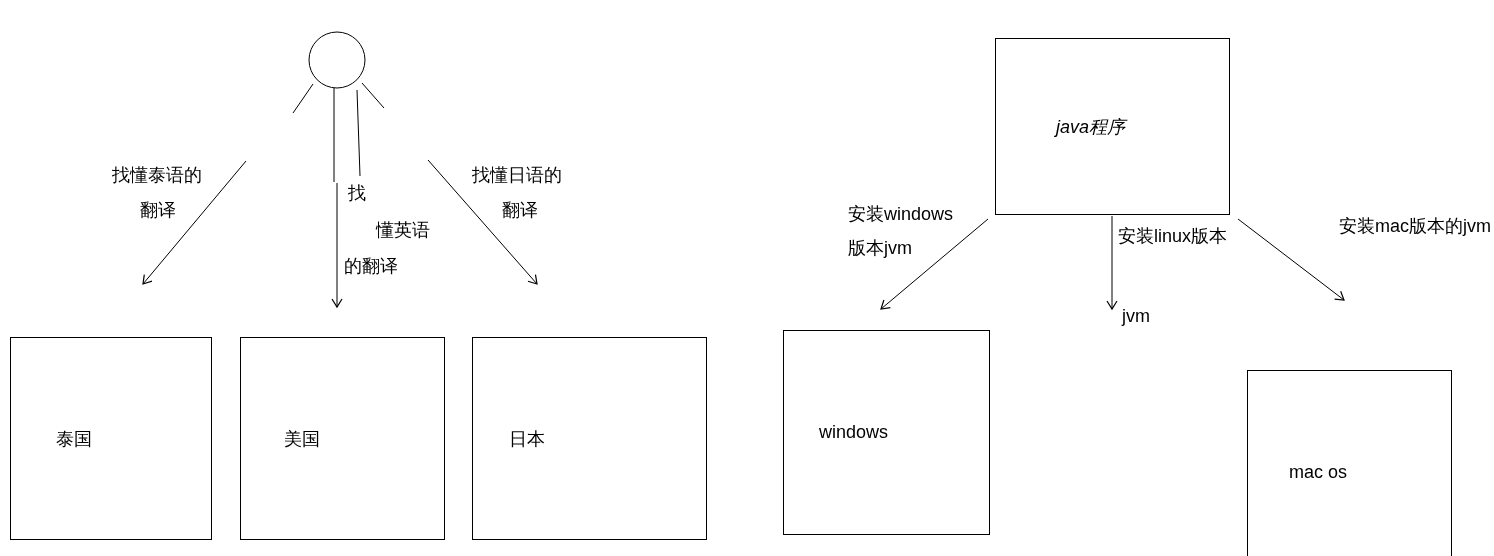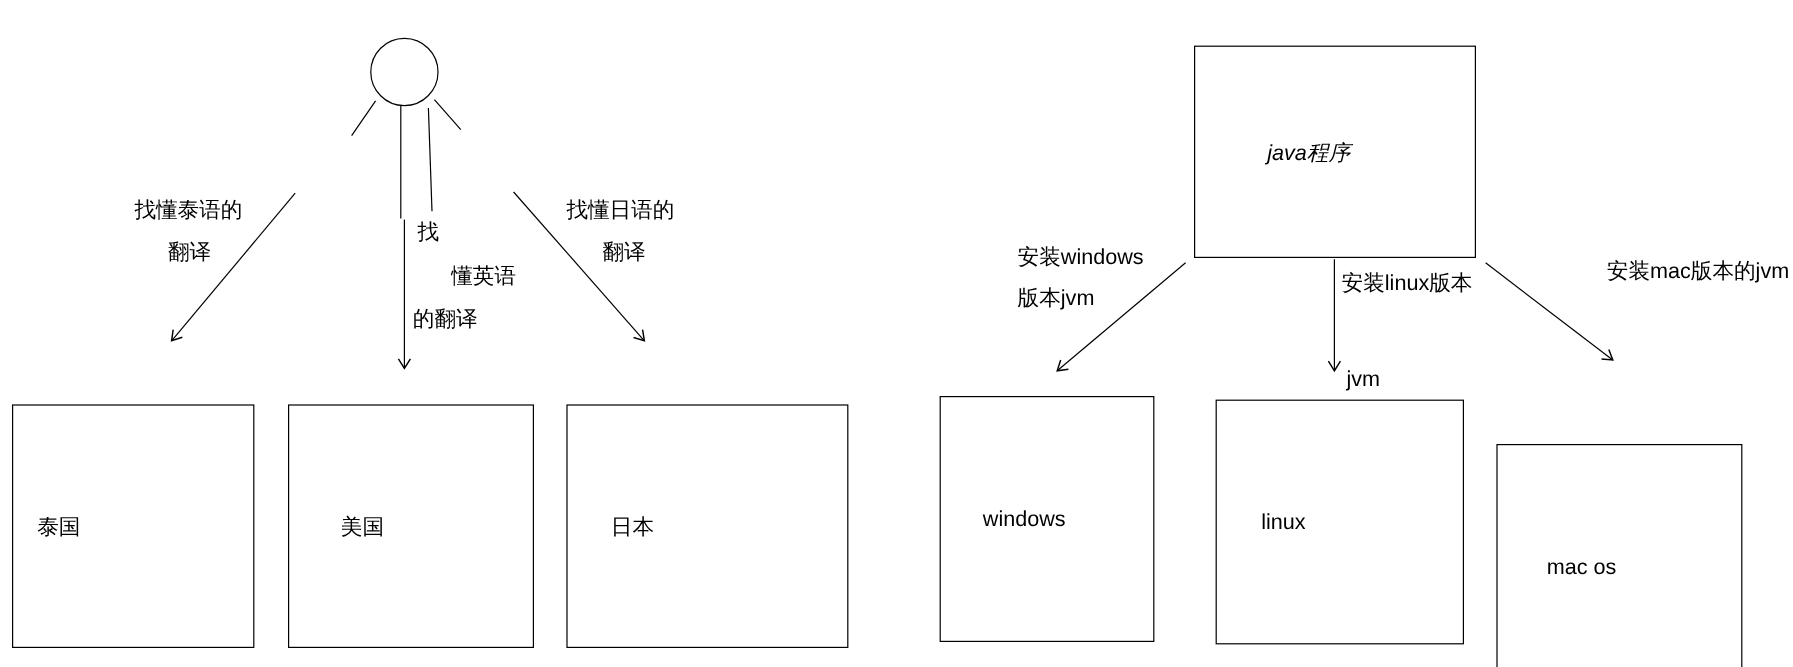--- a/index.html
+++ b/index.html
@@ -30,26 +30,26 @@
     align-items: center;
     font-size: 18px;
   }
   .lbl {
     position: absolute;
     font-size: 18px;
     white-space: nowrap;
     line-height: 1;
   }
   
-  .box-thailand { left: 10px;  top: 337px; width: 202px; height: 203px; padding-left: 20px; }
+  .box-thailand { left: 10px;  top: 337px; width: 202px; height: 203px; padding-left: 45px; }
   .box-usa      { left: 240px; top: 337px; width: 205px; height: 203px; padding-left: 43px; }
   .box-japan    { left: 472px; top: 337px; width: 235px; height: 203px; padding-left: 36px; text-align: center; }
   
   .box-java     { left: 995px;  top: 38px;  width: 235px; height: 177px; padding-left: 60px; font-style: italic; }
-  .box-windows  { left: 783px;  top: 330px; width: 179px; height: 205px; padding-left: 35px; }
+  .box-windows  { left: 783px;  top: 330px; width: 207px; height: 205px; padding-left: 35px; }
   .box-linux    { left: 1013px; top: 333px; width: 207px; height: 204px; padding-left: 37px; }
   .box-mac      { left: 1247px; top: 325px; width: 205px; height: 205px; padding-left: 41px; margin-top: 45px; }
   
   .lbl-thai-1     { left: 112px;  top: 166px; }
   .lbl-thai-2     { left: 140px;  top: 201px; }
   .lbl-english-1  { left: 348px;  top: 184px; }
   .lbl-english-2  { left: 344px;  top: 221px; margin-left: 32px; }
   .lbl-english-3  { left: 344px;  top: 257px; }
   .lbl-japanese-1 { left: 472px;  top: 166px; }
   .lbl-japanese-2 { left: 502px;  top: 201px; }
@@ -112,20 +112,17 @@
   <div class="box box-japan">
     <span>日本</span>
   </div>
 
   <div class="box box-java">
     <span>java程序</span>
   </div>
   <div class="box box-windows">
     <span>windows</span>
   </div>
-  <div class="box box-linux">
-    <span>linux</span>
-  </div>
   <div class="box box-mac">
     <span>mac os</span>
   </div>
 
 </div>
 
 </body></html>

